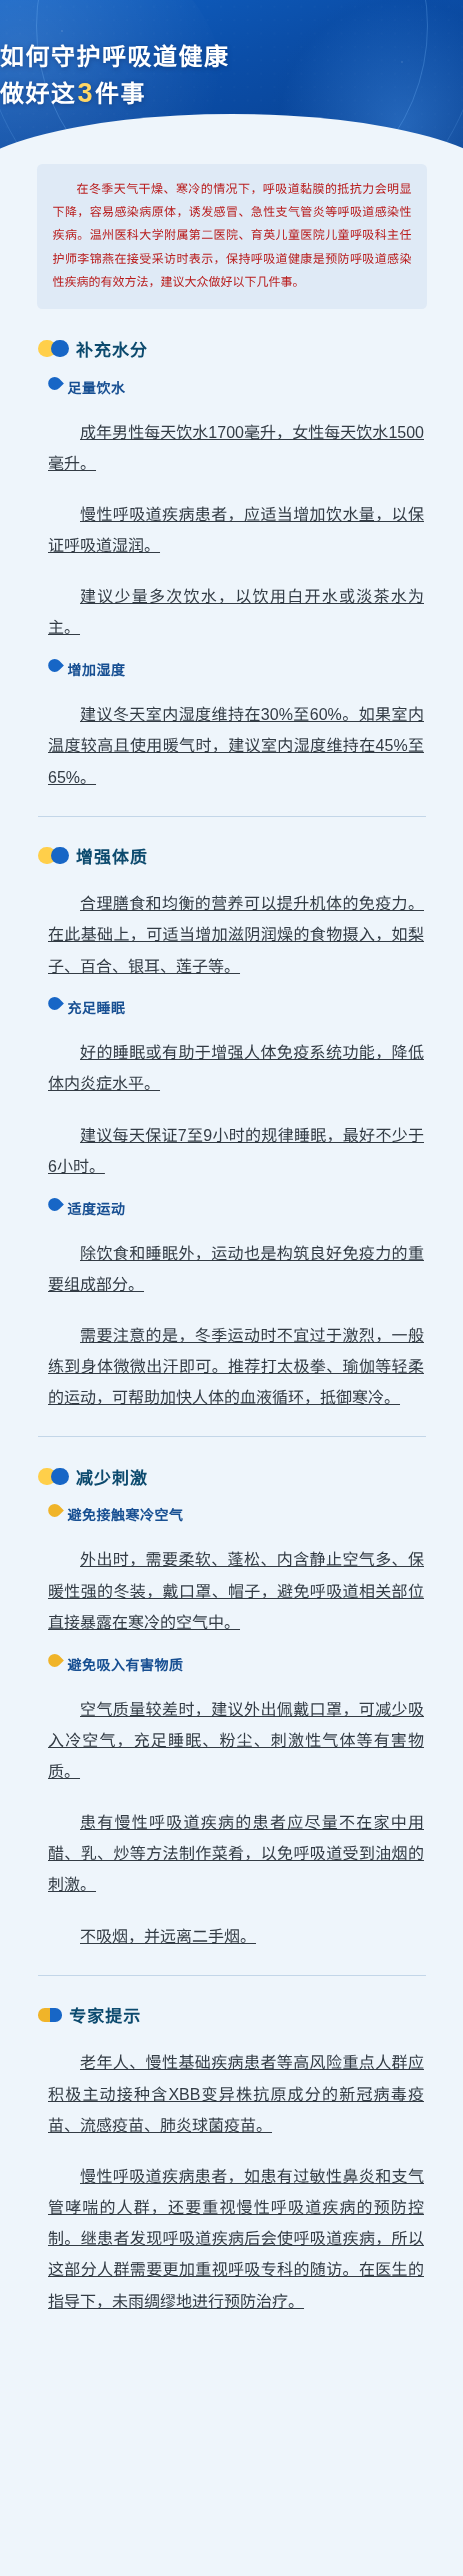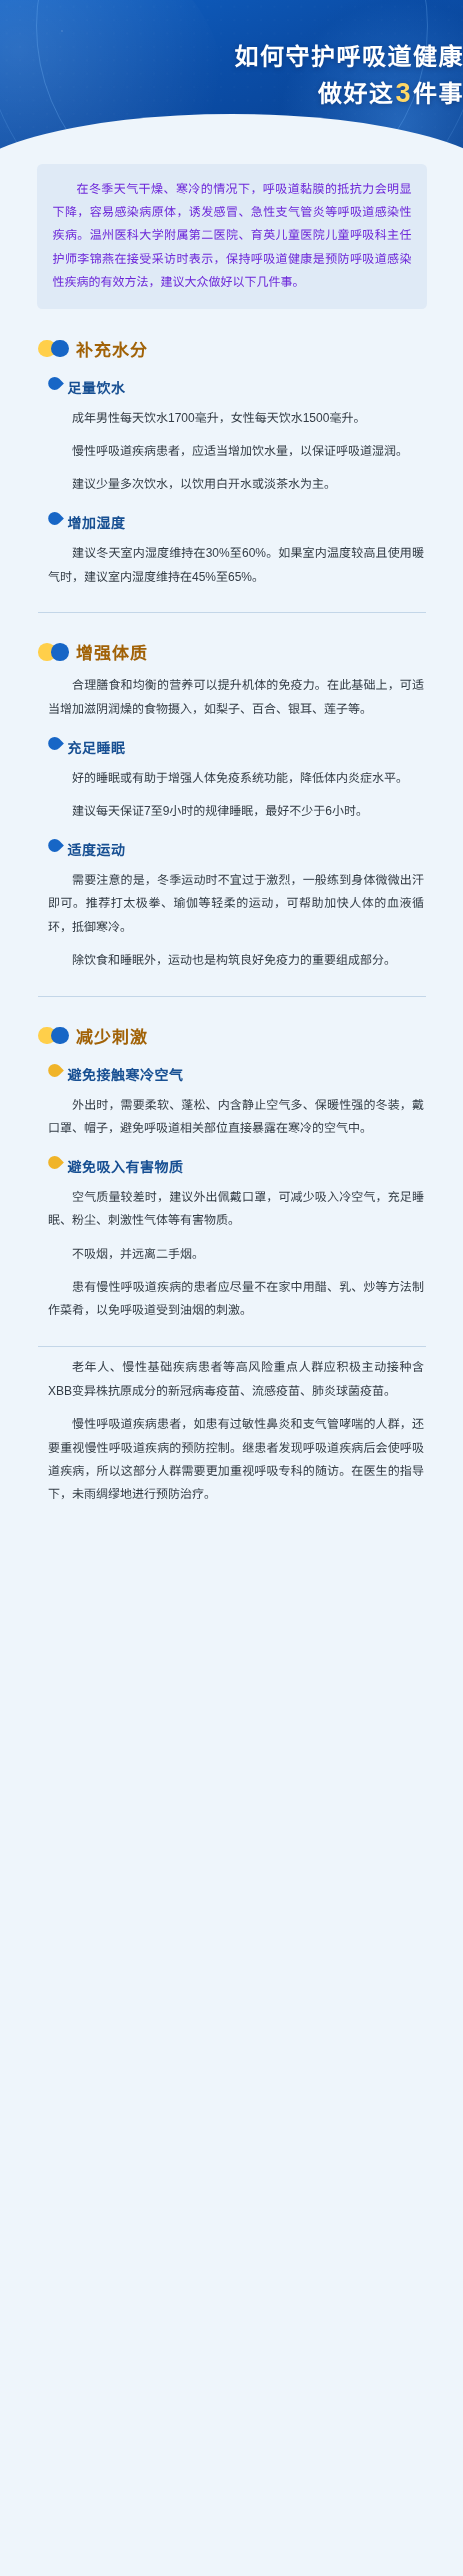--- a/index.html
+++ b/index.html
@@ -63,21 +63,21 @@
     width: 505px; height: 505px;
     border: 0.5px solid rgba(130,195,255,0.18);
     border-radius: 50%;
     left: -20.6px; top: -242px;
   }
   .title-wrap {
     position: relative;
     z-index: 3;
     width: 100%;
     padding-top: 40px;
-    text-align: right;
+    text-align: left;
   }
   .title-line {
     font-size: 24px;
     font-weight: bold;
     color: #ffffff;
     letter-spacing: 1.5px;
     line-height: 1.42;
     text-shadow: 0 1px 5.2px rgba(0,20,60,.35);
   }
   .title-line .num {
@@ -108,21 +108,21 @@
   
   .intro-block {
     margin: 9.3px 37px 0 37px;
     background: #dfeaf6;
     border-radius: 5.2px;
     padding: 13.4px 15.5px 14.4px 15.5px;
   }
   .intro-block p {
     font-size: 12px;
     line-height: 1.95;
-    color: #6d28d9;
+    color: #b91c1c;
     text-align: justify;
     text-indent: 2em;
   }
 
   
   .sec-head {
     display: flex;
     align-items: center;
     gap: 7.2px;
     margin: 27px 0 5.2px 38px;
@@ -138,21 +138,21 @@
     background: #ffcf4a;
   }
   .dot-b {
     width: 17.5px; height: 17.5px; border-radius: 50%;
     background: #1766c6;
     margin-left: -7.2px;
   }
   .sec-title {
     font-size: 17px;
     font-weight: bold;
-    color: #a16207;
+    color: #0c4a6e;
     letter-spacing: 1px;
   }
 
   
   .sub-head {
     display: flex;
     align-items: flex-start;
     gap: 6.2px;
     margin: 15.5px 0 3.1px 48px;
   }
@@ -166,26 +166,27 @@
   .leaf.gold { background: #f0b429; }
   .sub-title {
     font-size: 14px;
     font-weight: bold;
     color: #174f92;
     letter-spacing: 0.5px;
   }
 
   
   .para {
-    margin: 10px 40px 0 48px;
-    font-size: 12px;
+    margin: 20px 40px 0 48px;
+    font-size: 16px;
     line-height: 1.95;
     color: #333c45;
     text-align: justify;
     text-indent: 2em;
+    text-decoration: underline;
   }
 
   
   .divider {
     margin: 23px 38px 0 38px;
     height: 0.5px;
     background: #c3d6e8;
   }
 
   
@@ -256,22 +257,22 @@
     <span class="leaf"></span>
     <span class="sub-title">充足睡眠</span>
   </div>
   <p class="para">好的睡眠或有助于增强人体免疫系统功能，降低体内炎症水平。</p>
   <p class="para">建议每天保证7至9小时的规律睡眠，最好不少于6小时。</p>
 
   <div class="sub-head">
     <span class="leaf"></span>
     <span class="sub-title">适度运动</span>
   </div>
+  <p class="para">除饮食和睡眠外，运动也是构筑良好免疫力的重要组成部分。</p>
   <p class="para">需要注意的是，冬季运动时不宜过于激烈，一般练到身体微微出汗即可。推荐打太极拳、瑜伽等轻柔的运动，可帮助加快人体的血液循环，抵御寒冷。</p>
-  <p class="para">除饮食和睡眠外，运动也是构筑良好免疫力的重要组成部分。</p>
 
   <div class="divider"></div>
 
   <div class="sec-head">
     <span class="sec-dots">
       <span class="dot-y"></span>
       <span class="dot-b"></span>
     </span>
     <span class="sec-title">减少刺激</span>
   </div>
@@ -280,22 +281,26 @@
     <span class="leaf gold"></span>
     <span class="sub-title">避免接触寒冷空气</span>
   </div>
   <p class="para">外出时，需要柔软、蓬松、内含静止空气多、保暖性强的冬装，戴口罩、帽子，避免呼吸道相关部位直接暴露在寒冷的空气中。</p>
 
   <div class="sub-head">
     <span class="leaf gold"></span>
     <span class="sub-title">避免吸入有害物质</span>
   </div>
   <p class="para">空气质量较差时，建议外出佩戴口罩，可减少吸入冷空气，充足睡眠、粉尘、刺激性气体等有害物质。</p>
+  <p class="para">患有慢性呼吸道疾病的患者应尽量不在家中用醋、乳、炒等方法制作菜肴，以免呼吸道受到油烟的刺激。</p>
   <p class="para">不吸烟，并远离二手烟。</p>
-  <p class="para">患有慢性呼吸道疾病的患者应尽量不在家中用醋、乳、炒等方法制作菜肴，以免呼吸道受到油烟的刺激。</p>
 
   <div class="divider"></div>
 
+  <div class="sec-head">
+    <span class="pill"></span>
+    <span class="sec-title">专家提示</span>
+  </div>
   <p class="para">老年人、慢性基础疾病患者等高风险重点人群应积极主动接种含XBB变异株抗原成分的新冠病毒疫苗、流感疫苗、肺炎球菌疫苗。</p>
   <p class="para">慢性呼吸道疾病患者，如患有过敏性鼻炎和支气管哮喘的人群，还要重视慢性呼吸道疾病的预防控制。继患者发现呼吸道疾病后会使呼吸道疾病，所以这部分人群需要更加重视呼吸专科的随访。在医生的指导下，未雨绸缪地进行预防治疗。</p>
 
 </div>
 
 
 </body></html>

